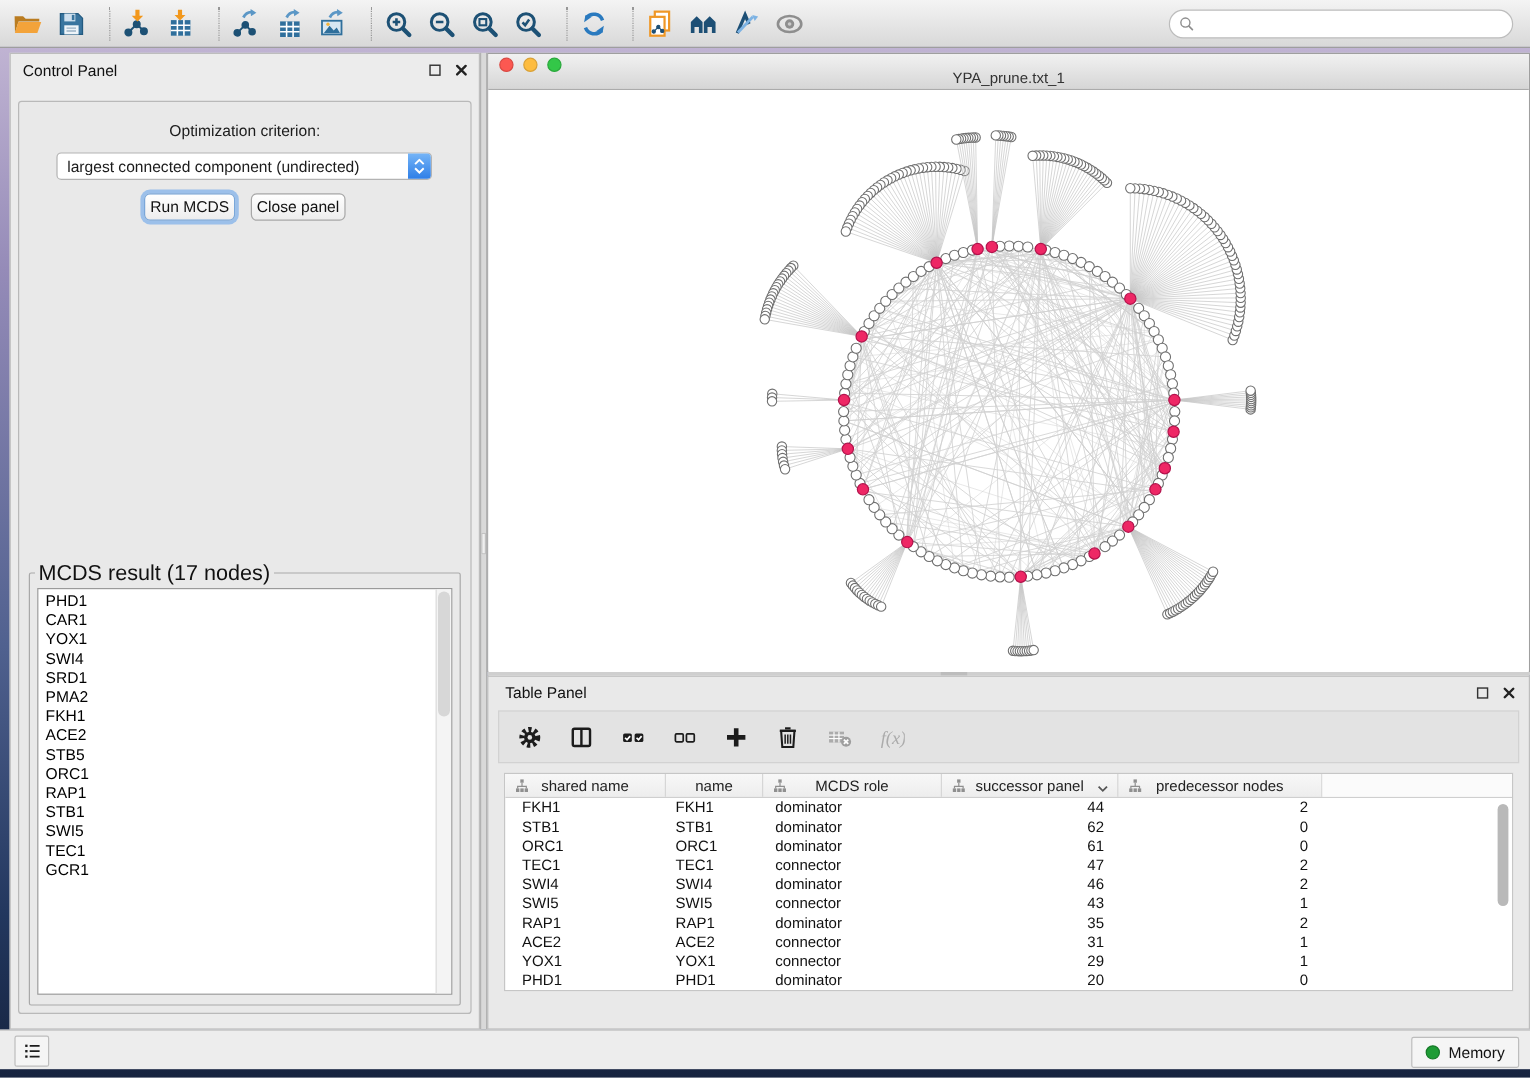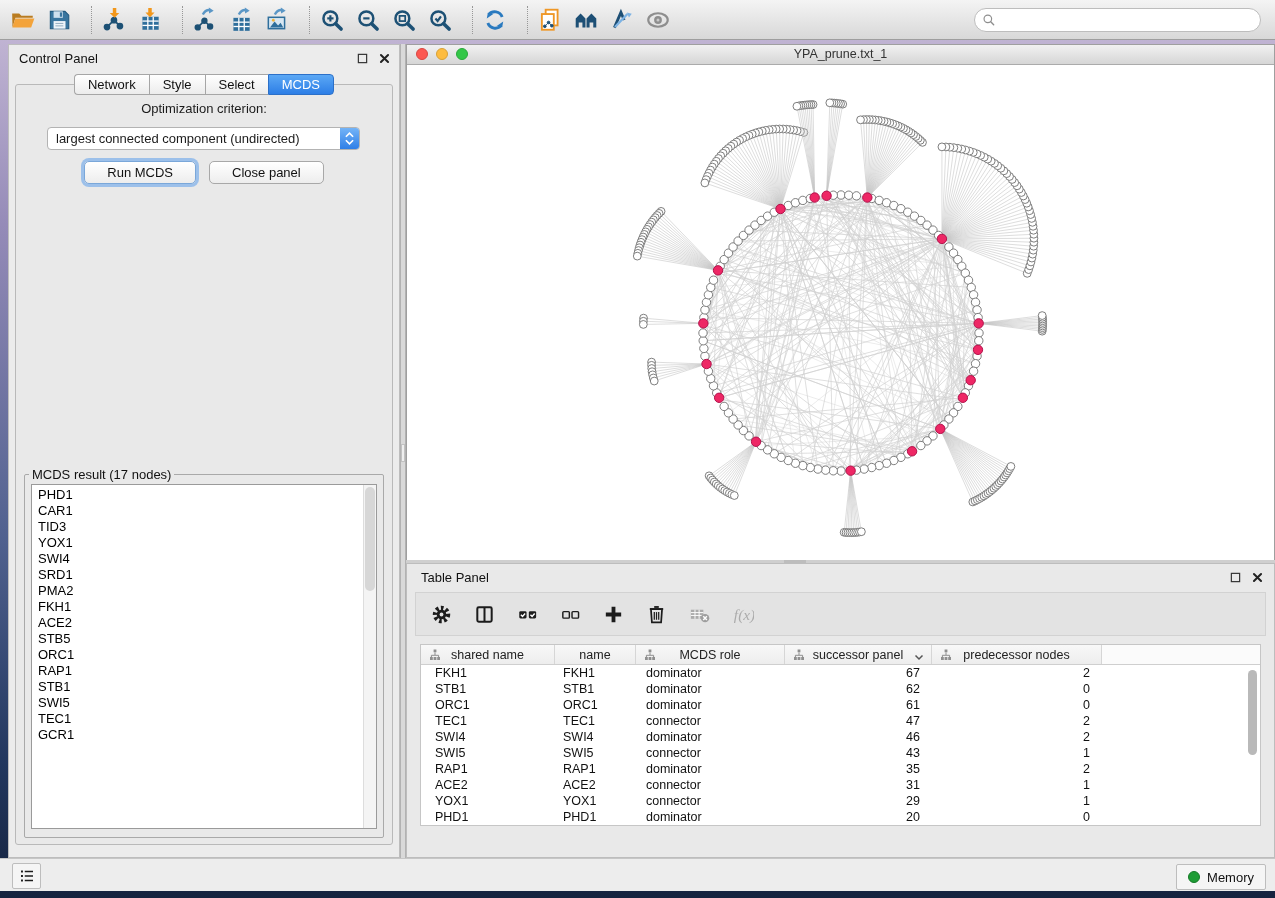--- a/index.html
+++ b/index.html
@@ -39,43 +39,43 @@
     border:1px solid #b9b9b9; border-radius:3px; background:#e9e9e9; }
   .opt-label { position:absolute; top:16px; left:0; right:0; text-align:center; font-size:13px; }
   .cp-select { position:absolute; top:42px; left:31px; width:313px; height:23px; background:#fff;
     border:1px solid #b3b3b3; border-radius:4px; display:flex; align-items:center; cursor:default; }
   .cp-select .sel-text { flex:1; padding-left:8px; font-size:13px; white-space:nowrap; overflow:hidden; }
   .sel-stepper { width:19px; height:21px; border-radius:0 3px 3px 0;
     background:linear-gradient(#74b4f7,#2f7fe7); display:flex; flex-direction:column;
     align-items:center; justify-content:center; gap:1px; }
   .sel-stepper svg { width:9px; height:6px; }
   .cp-buttons { position:absolute; top:76px; left:0; right:0; display:flex; justify-content:center; gap:13px; }
-  .aq-btn { height:23px; padding:0 22px; background:linear-gradient(#ffffff,#ededed);
+  .aq-btn { height:23px; padding:0 4px; background:linear-gradient(#ffffff,#ededed);
     border:1px solid #a8a8a8; border-radius:5px; font:13px "Liberation Sans",sans-serif; color:#111; }
   .aq-btn.focused { box-shadow:0 0 0 3px rgba(105,165,235,.6); border-color:#7aa7d9; }
   .mcds-fieldset { position:absolute; left:8px; right:8px; top:382px; bottom:6px;
     border:1px solid #a9a9a9; border-radius:2px; }
-  .mcds-fieldset legend { font-size:13px; margin-left:4px; padding:0 3px; color:#111; }
+  .mcds-fieldset legend { font-size:18px; margin-left:4px; padding:0 3px; color:#111; }
   .mcds-listbox { position:absolute; left:6px; right:6px; top:2px; bottom:8px;
     background:#fff; border:1px solid #9a9a9a; overflow:hidden; }
   .mcds-scroll { position:absolute; right:0; top:0; bottom:0; width:13px; background:#f4f4f4; border-left:1px solid #ddd; }
   .mcds-thumb { position:absolute; left:1px; top:2px; width:10px; height:104px; background:#d7d7d7; border-radius:5px; }
   .list-item { height:16px; line-height:16px; padding-left:6px; font-size:13px; color:#000; }
   .mcds-items { padding-top:2px; }
   
   .v-splitter { position:absolute; left:400px; top:44px; width:6px; height:814px;
     background:#d9d9d9; border-left:1px solid #b2b2b2; border-right:1px solid #b2b2b2; }
   .v-splitter .handle { position:absolute; left:0; top:400px; width:4px; height:18px; background:#efefef; border:1px solid #c2c2c2; }
   .h-splitter { position:absolute; left:406px; top:560px; width:869px; height:3px; background:#cfcfcf; }
   .h-splitter .handle { position:absolute; left:378px; top:0; width:22px; height:3px; background:#bdbdbd; }
   
   .network-window { position:absolute; left:406px; top:44px; width:869px; height:516px;
     background:#fff; border:1px solid #9f9f9f; }
-  .nw-titlebar { height:20px; background:linear-gradient(#f1f1f1,#d6d6d6); border-bottom:1px solid #ababab;
-    position:relative; display:flex; align-items:flex-start; justify-content:center; }
+  .nw-titlebar { height:30px; background:linear-gradient(#f1f1f1,#d6d6d6); border-bottom:1px solid #ababab;
+    position:relative; display:flex; align-items:flex-end; justify-content:center; }
   .nw-title { font-size:12.5px; line-height:18px; color:#333; }
   .lights { position:absolute; left:9px; top:3px; display:flex; gap:8px; }
   .light { width:12px; height:12px; border-radius:50%; }
   .light.red { background:#fc5851; border:1px solid #d94842; }
   .light.yellow { background:#fdbc40; border:1px solid #d9a136; }
   .light.green { background:#33c748; border:1px solid #2aa83c; }
   #graph { display:block; }
   
   .table-panel { position:absolute; left:406px; top:563px; width:869px; height:295px;
     background:#e9e9e9; border:1px solid #bdbdbd; }
@@ -292,26 +292,20 @@
             <rect x="4" y="4" width="14" height="14" fill="none" stroke="#333" stroke-width="2"></rect>
           </svg>
         </span>
       <span class="wicon">
           <svg viewBox="0 0 22 22">
             <path d="M5 5 L17 17 M17 5 L5 17" stroke="#222" stroke-width="3.4" stroke-linecap="round"></path>
           </svg>
         </span>
     </span>
   </div>
-  <div class="cp-tabs" id="cp-tabs">
-      <div class="tab">Network</div>
-      <div class="tab">Style</div>
-      <div class="tab">Select</div>
-      <div class="tab active">MCDS</div>
-    </div>
   <div class="cp-box">
     <div class="opt-label">Optimization criterion:</div>
     <div class="cp-select">
       <span class="sel-text">largest connected component (undirected)</span>
       <span class="sel-stepper">
         <svg viewBox="0 0 10 6">
             <path d="M1 5 L5 1 L9 5" fill="none" stroke="#fff" stroke-width="1.8"></path>
           </svg>
         <svg viewBox="0 0 10 6">
             <path d="M1 1 L5 5 L9 1" fill="none" stroke="#fff" stroke-width="1.8"></path>
@@ -321,21 +315,20 @@
     <div class="cp-buttons">
       <button class="aq-btn focused">Run MCDS</button>
       <button class="aq-btn">Close panel</button>
     </div>
     <fieldset class="mcds-fieldset">
       <legend>MCDS result (17 nodes)</legend>
       <div class="mcds-listbox">
         <div class="mcds-items" id="mcds-items">
             <div class="list-item">PHD1</div>
             <div class="list-item">CAR1</div>
-            <div class="list-item">TID3</div>
             <div class="list-item">YOX1</div>
             <div class="list-item">SWI4</div>
             <div class="list-item">SRD1</div>
             <div class="list-item">PMA2</div>
             <div class="list-item">FKH1</div>
             <div class="list-item">ACE2</div>
             <div class="list-item">STB5</div>
             <div class="list-item">ORC1</div>
             <div class="list-item">RAP1</div>
             <div class="list-item">STB1</div>
@@ -1334,21 +1327,21 @@
             </svg></span>
           <span>predecessor nodes</span>
         </div>
         <div class="th filler"></div>
       </div>
     <div id="tbody">
         <div class="trow">
           <div class="td c0" style="width: 134px;">FKH1</div>
           <div class="td c1" style="width: 81px;">FKH1</div>
           <div class="td c2" style="width: 149px;">dominator</div>
-          <div class="td c3" style="width: 147px;">67</div>
+          <div class="td c3" style="width: 147px;">44</div>
           <div class="td c4" style="width: 170px;">2</div>
         </div>
         <div class="trow">
           <div class="td c0" style="width: 134px;">STB1</div>
           <div class="td c1" style="width: 81px;">STB1</div>
           <div class="td c2" style="width: 149px;">dominator</div>
           <div class="td c3" style="width: 147px;">62</div>
           <div class="td c4" style="width: 170px;">0</div>
         </div>
         <div class="trow">

